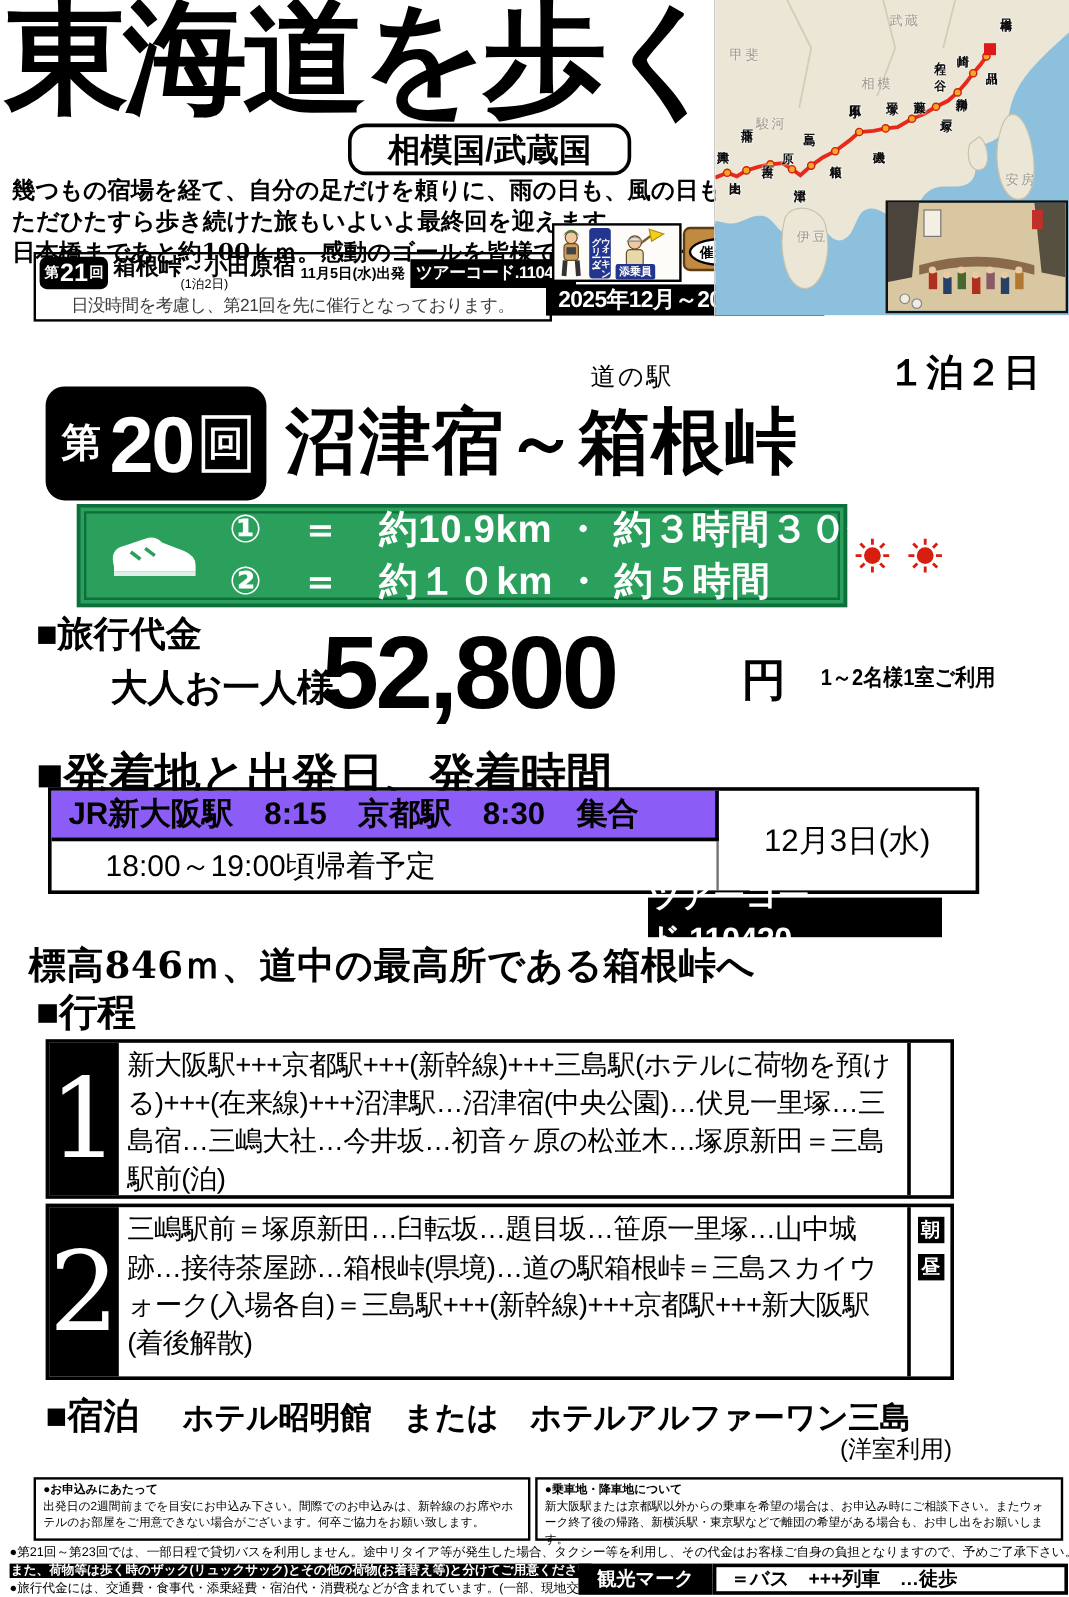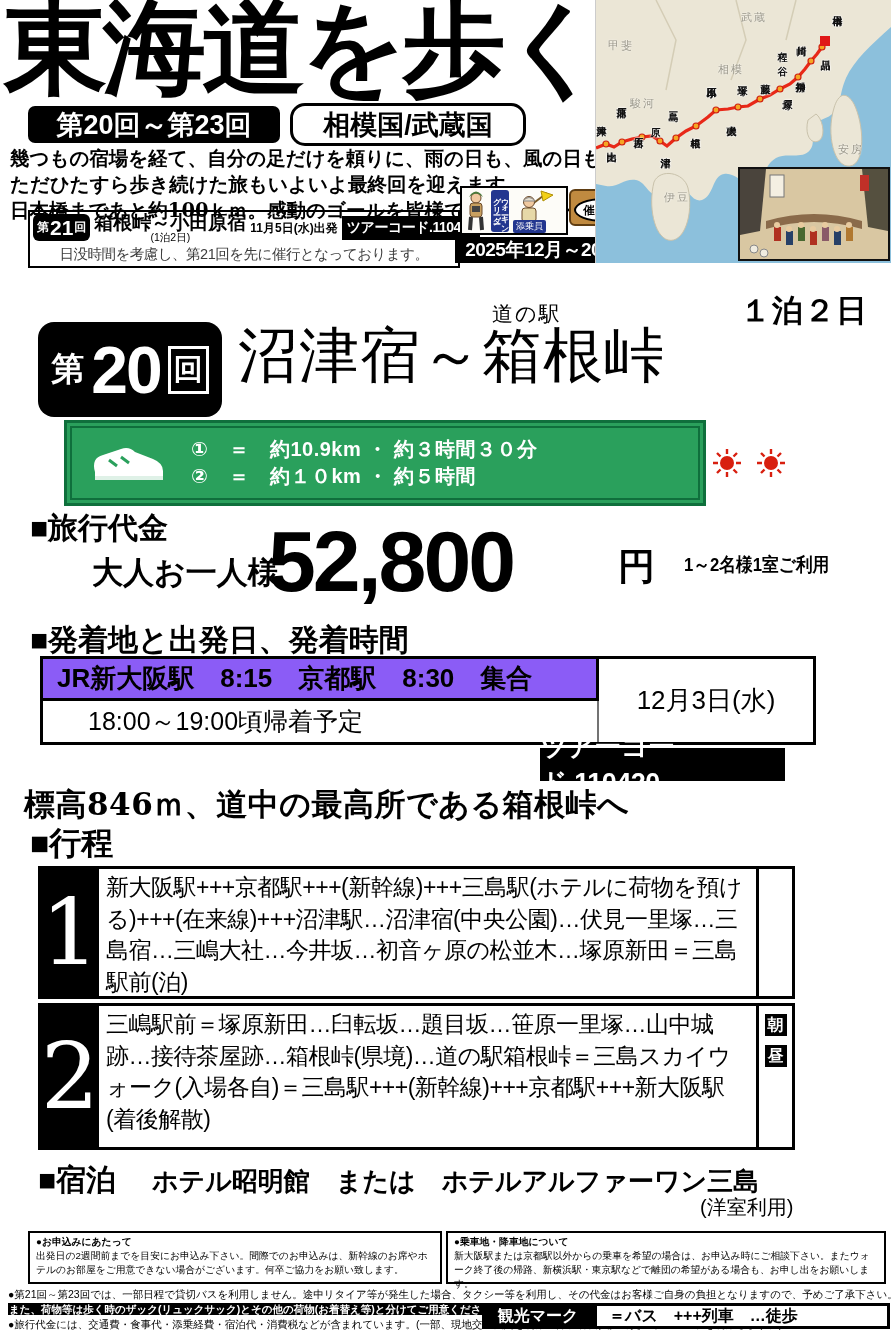--- a/index.html
+++ b/index.html
@@ -30,21 +30,21 @@
   .t21-note{font-size:14.5px;color:#3c3c3c;text-align:center;margin-top:2px;letter-spacing:-0.5px;}
 
   
   .guides-box{left:460px;top:186px;width:108px;height:49px;border:2px solid #000;box-sizing:border-box;
     display:flex;align-items:center;gap:2px;padding:1px;background:#fdfcf8;}
   .vlabel{writing-mode:vertical-rl;background:#23368f;color:#fff;font-size:8px;font-weight:bold;
     border-radius:3px;padding:2px 1px;height:38px;line-height:1;}
   .person{position:relative;width:26px;height:42px;}
   .conductor-wrap{position:relative;width:44px;height:44px;}
   .tenjo-label{position:absolute;left:2px;bottom:0;background:#23368f;color:#fff;font-size:9px;
-    font-weight:normal;padding:0 3px;border-radius:2px;text-align:center;}
+    font-weight:bold;padding:0 3px;border-radius:2px;text-align:center;}
   .suitcase{left:569px;top:189px;width:64px;height:37px;background:#c08a40;border:2px solid #5f3d12;
     border-radius:6px;box-sizing:border-box;}
   .suitcase:before{content:"";position:absolute;left:24px;top:-6px;width:16px;height:8px;
     border:2px solid #5f3d12;border-bottom:none;border-radius:4px 4px 0 0;}
   .cap-oval{position:absolute;left:3px;top:7px;width:54px;height:20px;background:#fff;border:2px solid #000;
     border-radius:50%;font-size:11.5px;font-weight:bold;display:flex;align-items:center;justify-content:center;}
   .period-bar{left:455px;top:237px;width:232px;height:26px;background:#000;color:#fff;font-size:19px;
     font-weight:bold;display:flex;align-items:center;justify-content:center;letter-spacing:-0.5px;}
 
   
@@ -55,40 +55,40 @@
   .rg{position:absolute;font-size:11px;color:#9a978a;letter-spacing:2px;text-shadow:0 0 2px #fff;}
   .ukiyoe{position:absolute;left:142px;top:167px;width:152px;height:94px;border:2px solid #111;box-sizing:border-box;}
 
   
   .onenight{left:740px;top:290px;font-size:31px;font-weight:bold;letter-spacing:1px;}
   .badge20{left:38px;top:322px;width:184px;height:95px;background:#000;border-radius:16px;color:#fff;
     display:flex;align-items:center;justify-content:center;gap:7px;}
   .badge20 .pre{font-size:33px;font-weight:bold;}
   .badge20 .num{font-size:66px;font-weight:bold;letter-spacing:-2px;}
   .badge20 .suf{font-size:29px;font-weight:bold;border:3px solid #fff;padding:1px 3px;}
-  .title20{left:238px;top:316px;font-size:60px;font-weight:normal;letter-spacing:1px;white-space:nowrap;}
+  .title20{left:238px;top:328px;font-size:60px;font-weight:bold;letter-spacing:1px;white-space:nowrap;}
   .ruby20{left:492px;top:300px;font-size:21px;font-weight:normal;letter-spacing:2px;}
 
   
   .green-box{left:64px;top:420px;width:642px;height:86px;background:#2aa05c;border:3px solid #0f6f3c;
     box-sizing:border-box;box-shadow:inset 0 0 0 3px #2aa05c, inset 0 0 0 5px #0f6f3c;
     display:flex;align-items:center;gap:20px;padding-left:20px;}
-  .walk-lines{color:#fff;font-weight:bold;font-size:20px;line-height:1.35;letter-spacing:0.5px;white-space:nowrap;}
+  .walk-lines{color:#fff;font-weight:bold;font-size:32px;line-height:1.35;letter-spacing:0.5px;white-space:nowrap;}
   .suns{left:712px;top:448px;display:flex;gap:14px;}
 
   
   .h-square{font-weight:bold;}
   .price-head{left:30px;top:508px;font-size:30px;}
   .price-label{left:92px;top:552px;font-size:31px;font-weight:bold;}
   .price-amount{left:268px;top:512px;font-size:86px;font-weight:bold;letter-spacing:-3px;}
   .price-unit{left:618px;top:542px;font-size:37px;font-weight:bold;}
   .price-room{left:684px;top:552px;font-size:19px;font-weight:bold;transform:scaleX(0.88);transform-origin:left;white-space:nowrap;}
 
   
-  .dep-head{left:30px;top:620px;font-size:30px;}
+  .dep-head{left:30px;top:620px;font-size:38px;}
   .dep-table{left:40px;top:656px;width:776px;height:89px;border:3px solid #000;box-sizing:border-box;
     display:grid;grid-template-columns:1fr 214px;grid-template-rows:1fr 1fr;}
   .dep-meet{background:#8b5cf6;border-right:3px solid #000;border-bottom:3px solid #000;
     display:flex;align-items:center;padding-left:14px;font-size:26px;font-weight:bold;white-space:nowrap;}
   .dep-return{border-right:2px solid #737373;display:flex;align-items:center;padding-left:12px;font-size:25px;white-space:nowrap;margin-left:33px;}
   .dep-date{grid-column:2;grid-row:1 / span 2;display:flex;align-items:center;justify-content:center;font-size:26px;}
   .code20{left:540px;top:748px;width:245px;height:33px;background:#000;color:#fff;font-size:27px;font-weight:bold;
     display:flex;align-items:center;justify-content:center;letter-spacing:-0.5px;}
 
   
@@ -124,21 +124,20 @@
   .legend-items{border:3px solid #000;box-sizing:border-box;background:#fff;font-size:16px;font-weight:bold;
     width:296px;display:flex;align-items:center;padding-left:12px;white-space:nowrap;}
 </style>
 </head>
 <body>
 
 <div id="page">
 
   <div class="abs main-title serif">東海道を歩く</div>
 
-  <div class="abs rounds-badge">第20回～第23回</div>
   <div class="abs prov-badge">相模国/武蔵国</div>
 
   <div class="abs intro serif">
     <div>幾つもの宿場を経て、自分の足だけを頼りに、雨の日も、風の日も、</div>
     <div>ただひたすら歩き続けた旅もいよいよ最終回を迎えます。</div>
     <div>日本橋まであと約100ｋｍ。感動のゴールを皆様で迎えましょう。</div>
   </div>
 
   <div class="abs t21-box">
     <div class="t21-row">

